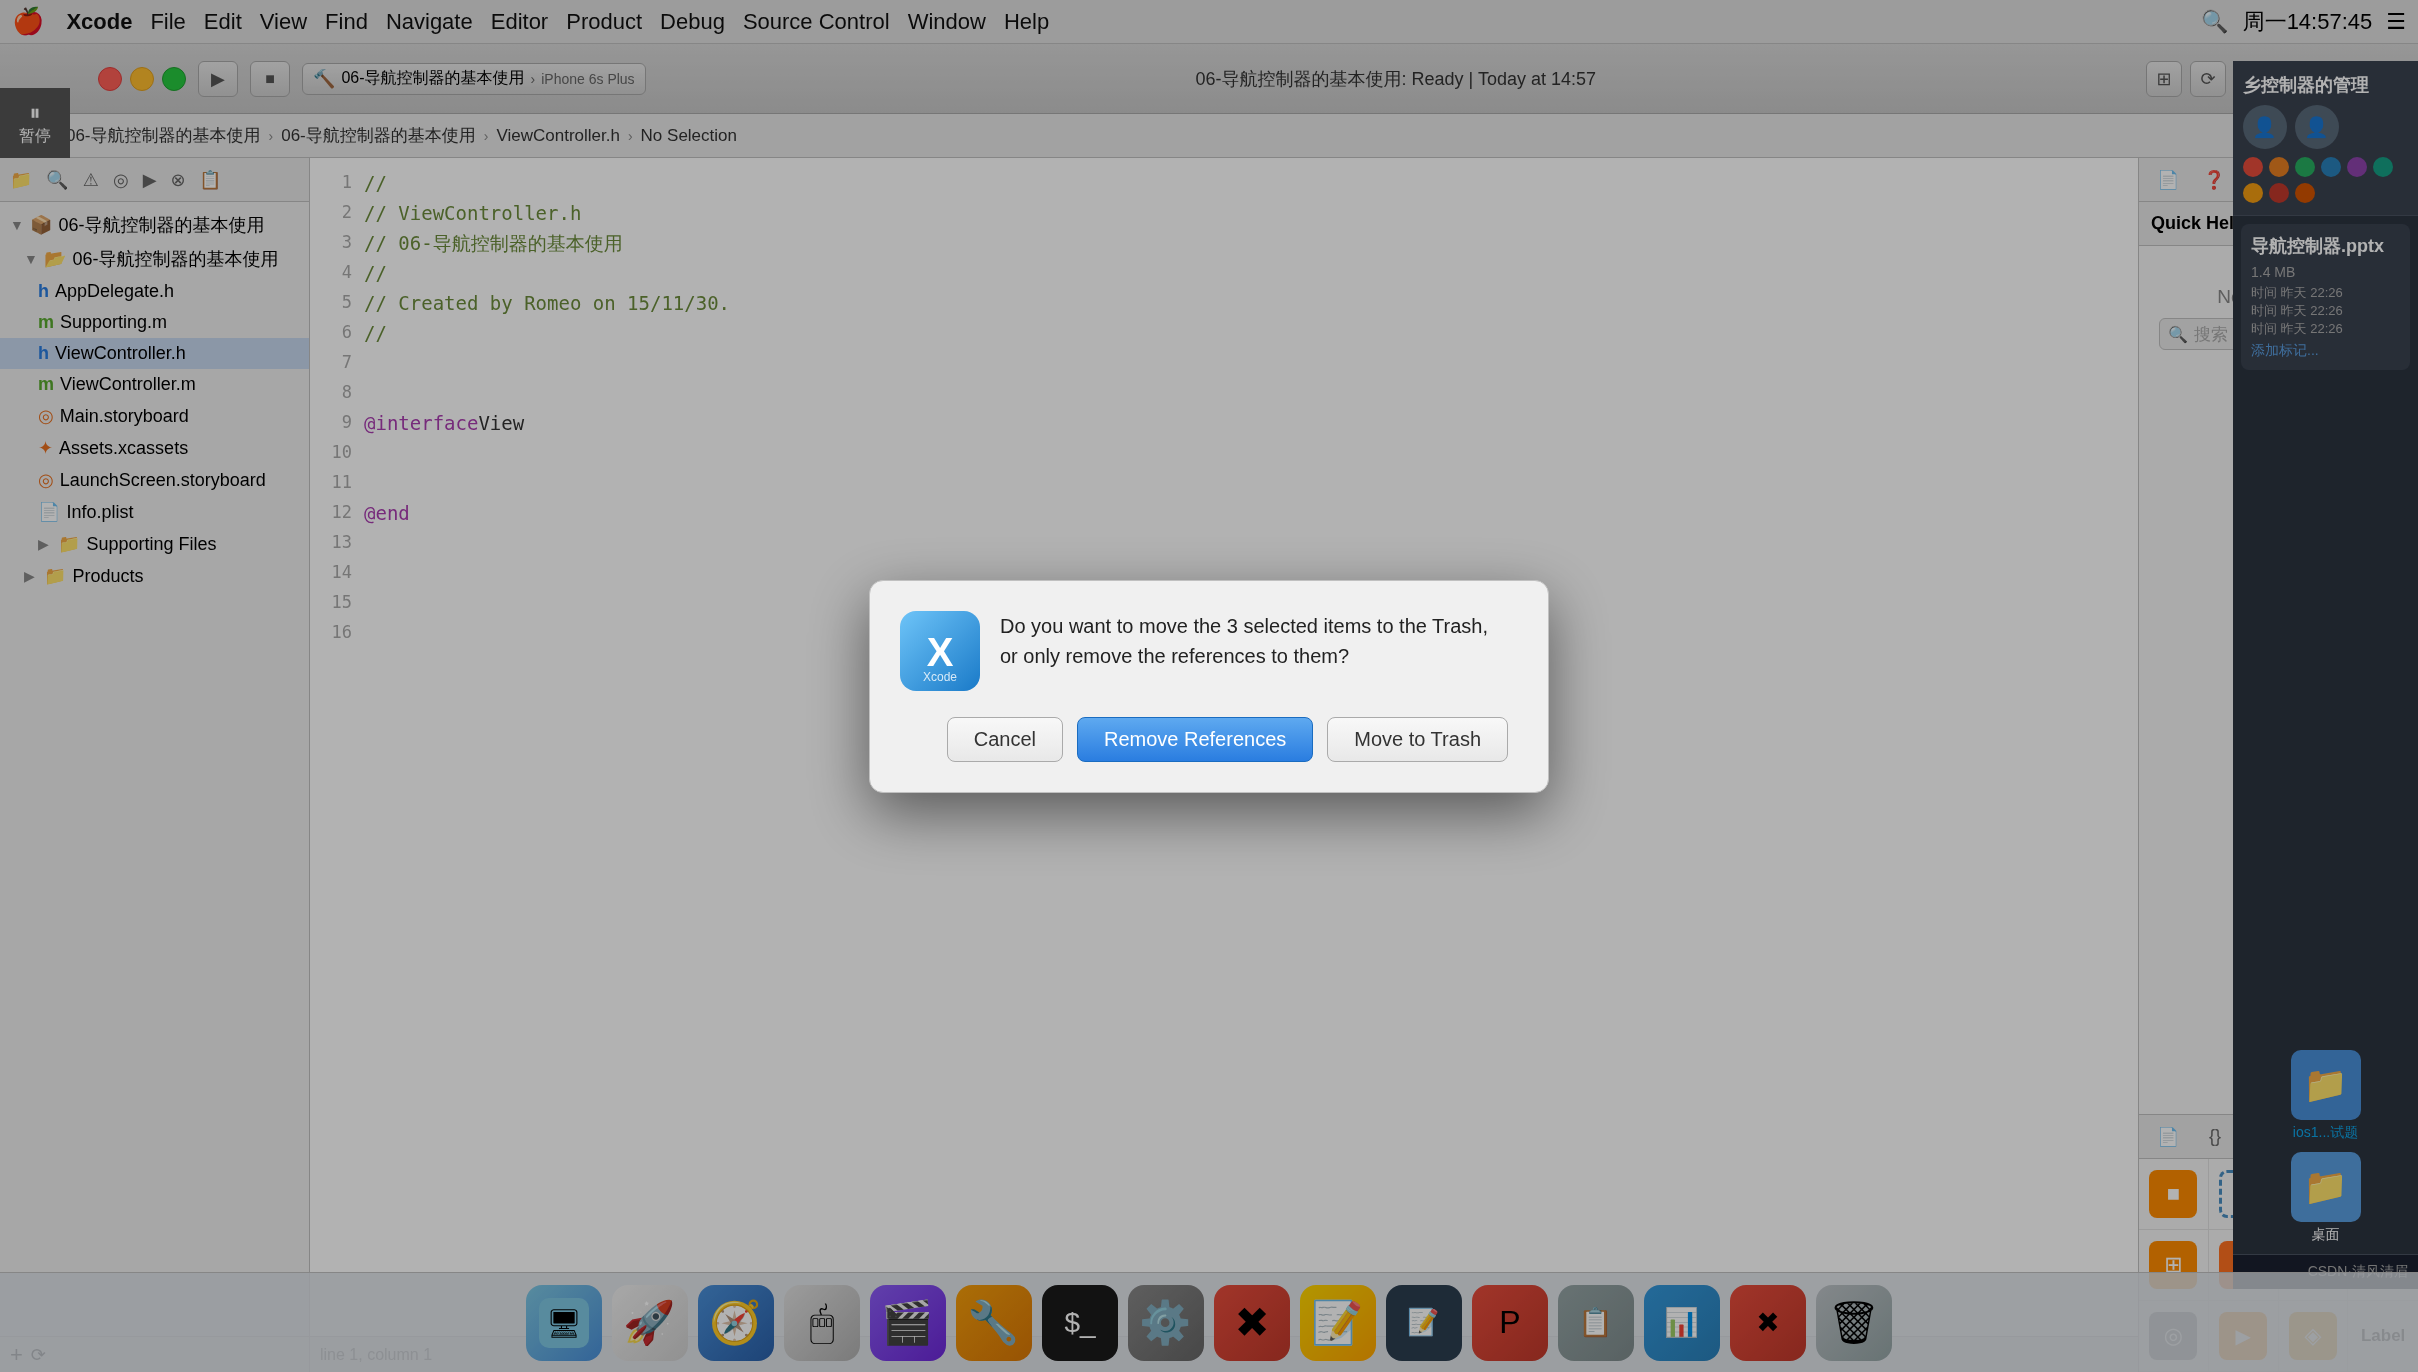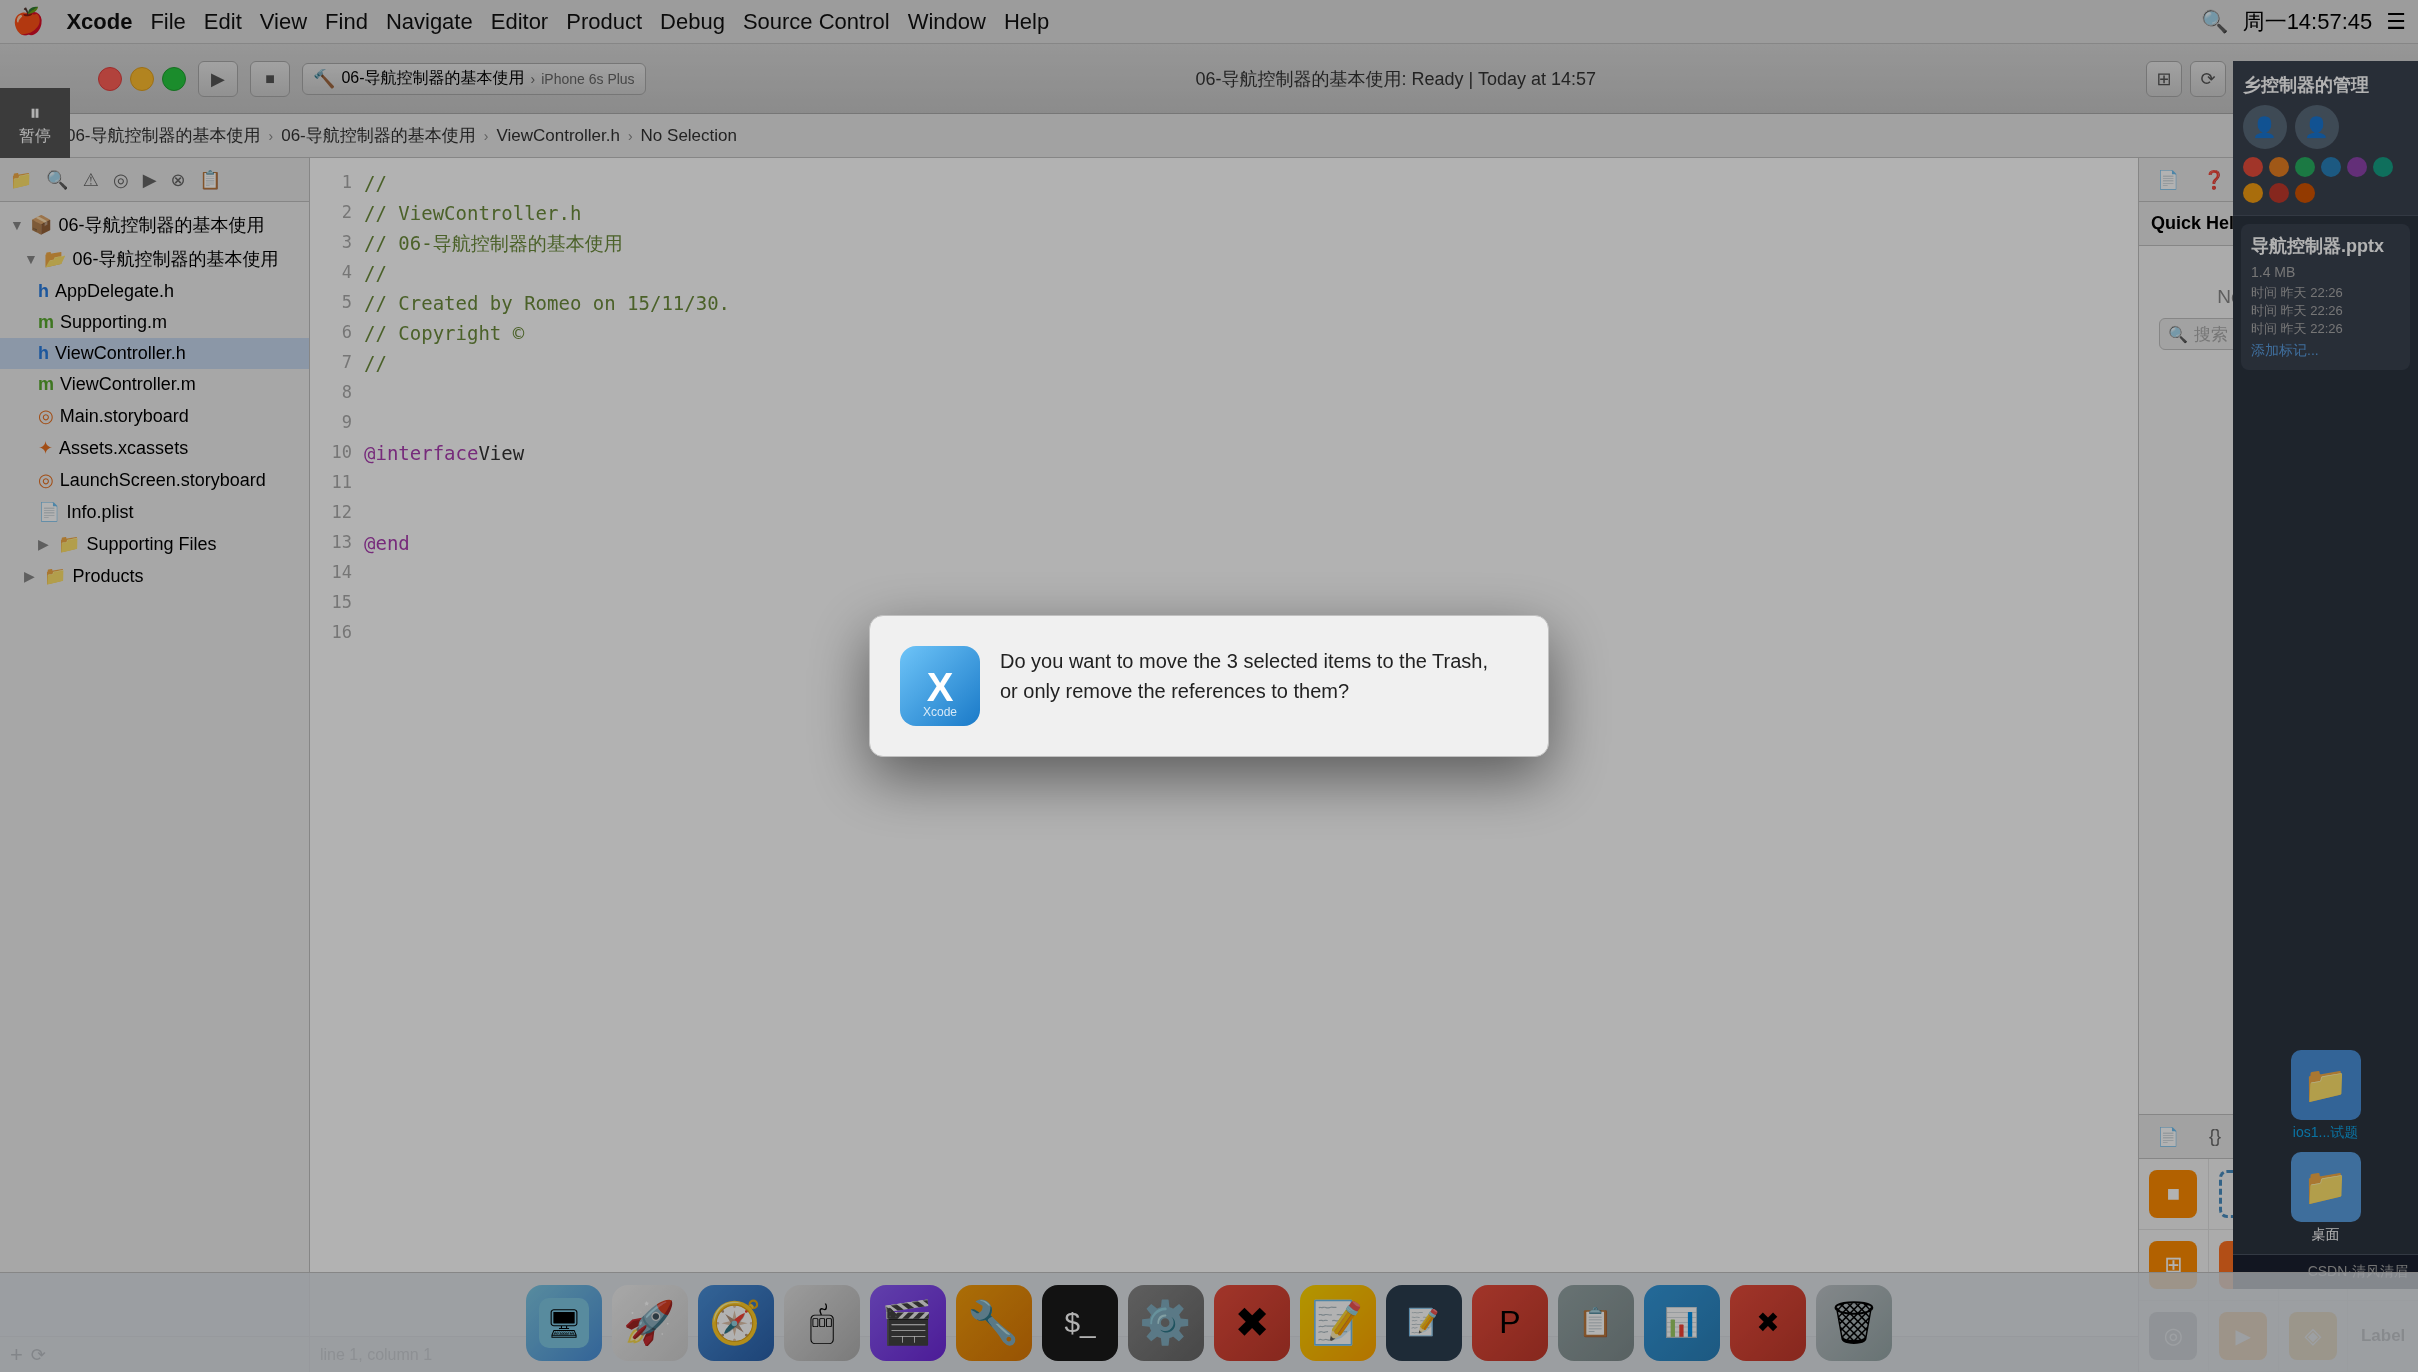--- a/index.html
+++ b/index.html
@@ -639,21 +639,20 @@
           <div class="line-number">14</div>
           <div class="line-number">15</div>
           <div class="line-number">16</div>
         </div>
         <div class="code-lines">
           <div class="code-line code-comment">//</div>
           <div class="code-line code-comment">//  ViewController.h</div>
           <div class="code-line code-comment">//  06-导航控制器的基本使用</div>
           <div class="code-line code-comment">//</div>
           <div class="code-line code-comment">//  Created by Romeo on 15/11/30.</div>
-          <div class="code-line code-comment">//  Copyright ©</div>
           <div class="code-line code-comment">//</div>
           <div class="code-line"></div>
           <div class="code-line"></div>
           <div class="code-line">
             <span class="code-keyword">@interface</span>
               <span class="code-normal"> View</span>
           </div>
           <div class="code-line"></div>
           <div class="code-line"></div>
           <div class="code-line">
@@ -753,20 +752,25 @@
               <stop offset="0%" style="stop-color:#6ec4f8"></stop>
               <stop offset="100%" style="stop-color:#1a7ac8"></stop>
             </linearGradient>
           </defs>
           <rect width="80" height="80" rx="16" fill="url(#xcodeGrad)"></rect>
           <text x="40" y="55" text-anchor="middle" font-size="40" fill="white" font-weight="bold">X</text>
           <text x="40" y="70" text-anchor="middle" font-size="12" fill="rgba(255,255,255,0.8)">Xcode</text>
         </svg>
       </div>
       <div class="modal-text">Do you want to move the 3 selected items to the Trash, or only remove the references to them?</div>
+    </div>
+    <div class="modal-actions">
+      <button class="modal-btn cancel">Cancel</button>
+      <button class="modal-btn remove-refs">Remove References</button>
+      <button class="modal-btn move-trash">Move to Trash</button>
     </div>
   </div>
 </div>
 
 <div class="dock">
   <div class="dock-item finder">
     <svg width="50" height="50" viewBox="0 0 50 50">
         <rect width="50" height="50" rx="10" fill="#7ec8e3"></rect>
         <text x="25" y="35" text-anchor="middle" font-size="28">🖥</text>
       </svg>

